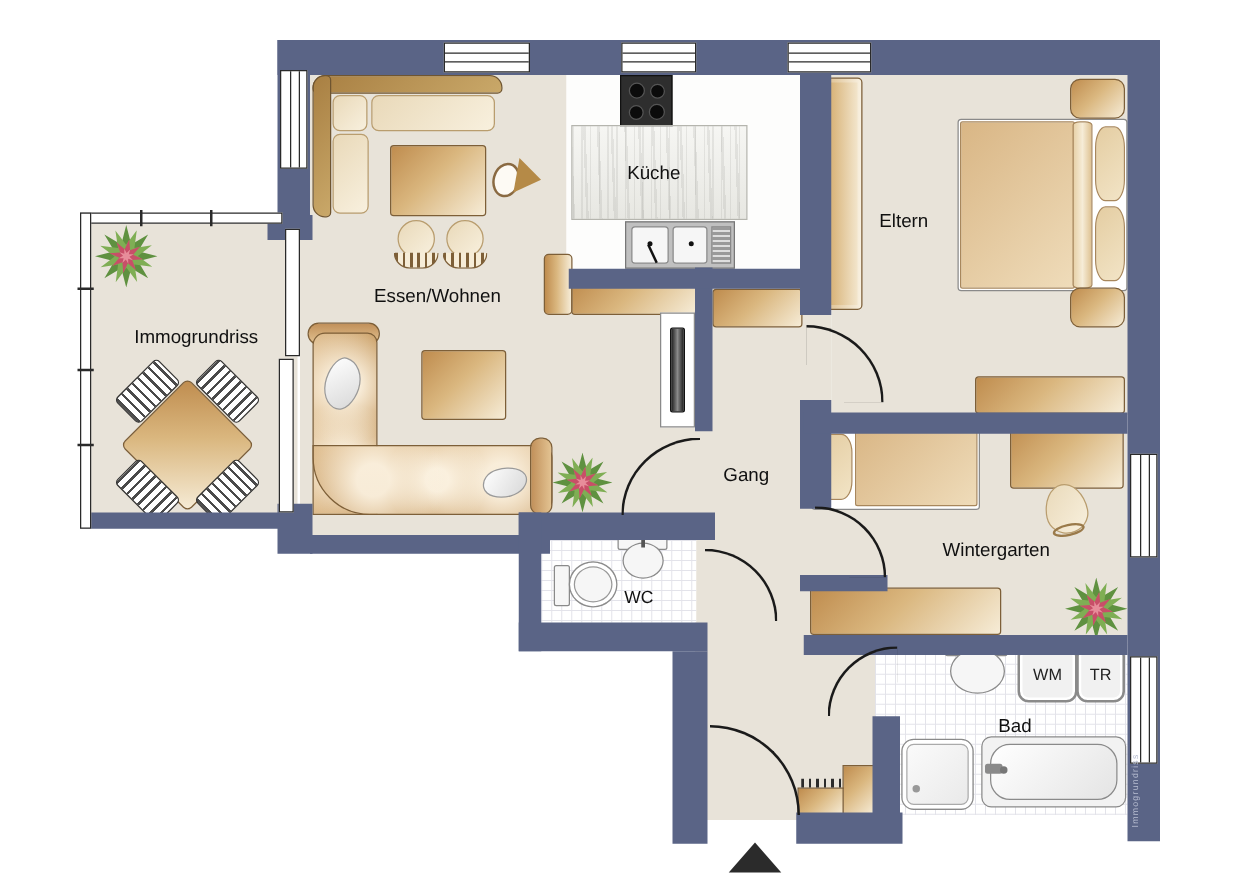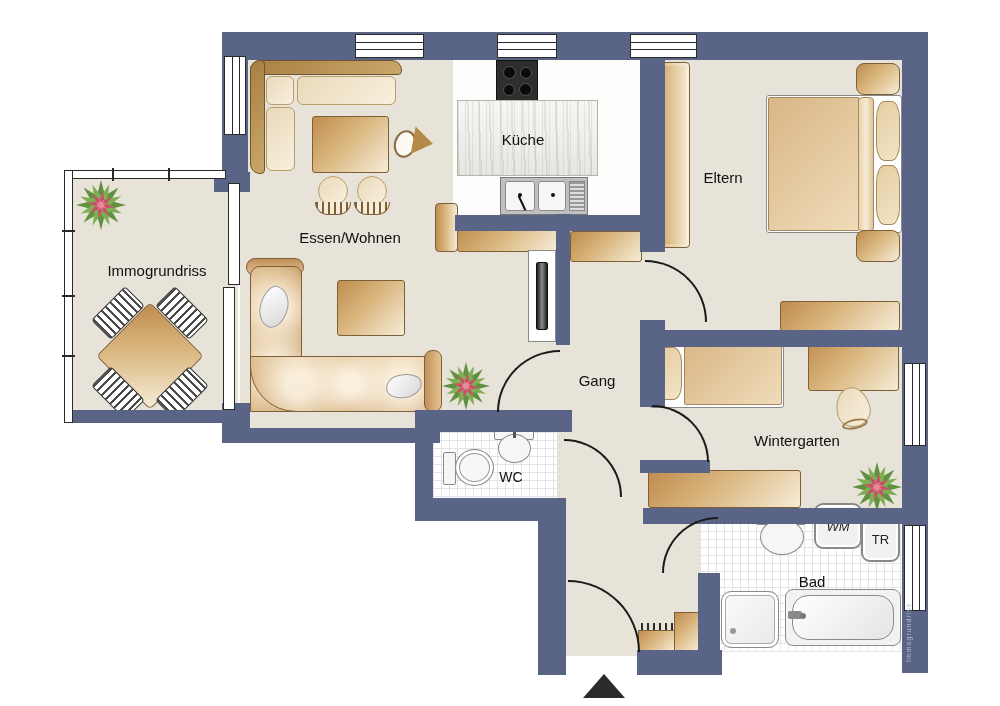--- a/index.html
+++ b/index.html
@@ -167,21 +167,21 @@
   <div class="abs" style="left:852px;top:462px;width:50px;height:50px;">
     <div class="star" style="background:#5f9140;"></div>
     <div class="star" style="background:#7fae54;transform:rotate(22deg) scale(.9);"></div>
     <div class="star" style="background:#c84f68;transform:scale(.55) rotate(10deg);"></div>
     <div class="star" style="background:#e78d9a;transform:scale(.25) rotate(30deg);"></div>
   </div>
 
   <div class="fix" style="left:756px;top:512px;width:50px;height:13px;border-radius:2px;"></div>
   <div class="fix" style="left:760px;top:519px;width:44px;height:36px;border-radius:50%;"></div>
   <div class="abs" style="left:779px;top:508px;width:3px;height:16px;background:#555;"></div>
-  <div class="appl" style="left:814px;top:503px;width:48px;height:46px;font-style:italic;">
+  <div class="appl" style="left:814px;top:516px;width:48px;height:46px;">
     <span class="wm-text">WM</span>
   </div>
   <div class="appl" style="left:861px;top:516px;width:39px;height:46px;">
     <span class="wm-text">TR</span>
   </div>
   <div class="fix" style="left:721px;top:591px;width:58px;height:57px;border-radius:10px;box-shadow:inset 0 0 0 3px #fff,inset 0 0 0 4px #aaa;background:linear-gradient(135deg,#fcfcfc,#e8e8e8);">
     <div class="abs" style="left:8px;top:36px;width:6px;height:6px;background:#999;border-radius:50%;"></div>
   </div>
   <div class="fix" style="left:785px;top:589px;width:116px;height:57px;border-radius:8px;background:#f2f2f2;">
     <div class="fix" style="left:6px;top:5px;width:102px;height:45px;border-radius:16px;background:linear-gradient(135deg,#ffffff,#e4e4e4);"></div>

